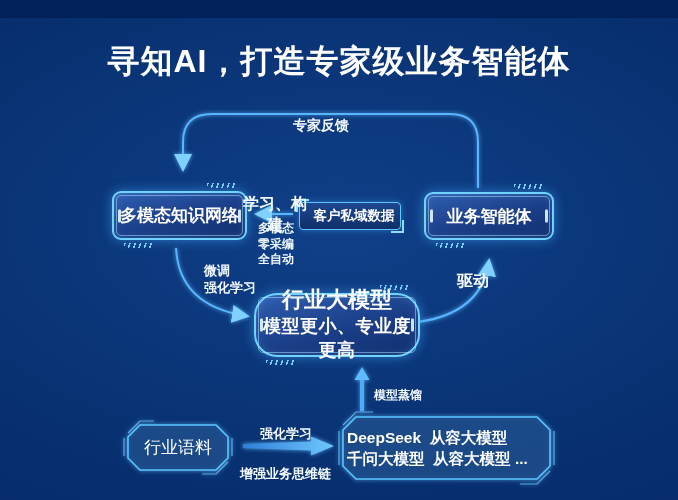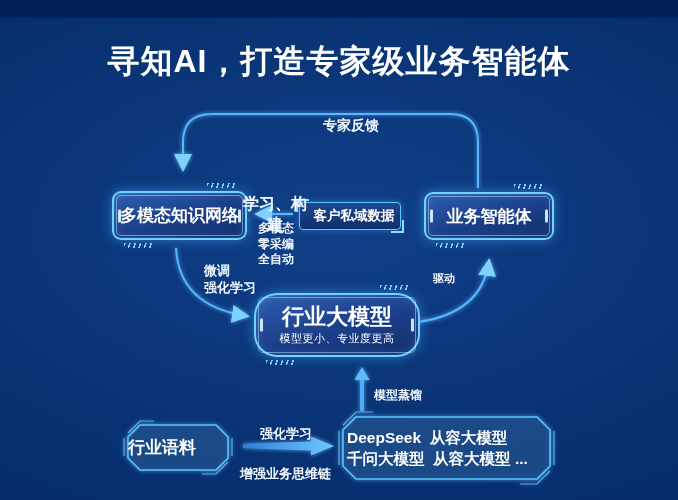--- a/index.html
+++ b/index.html
@@ -28,40 +28,40 @@
   }
   .tech-box::before{
     content:"";position:absolute;inset:2px;border:1px solid rgba(175,228,255,.5);border-radius:5px;pointer-events:none;
   }
   .tick{position:absolute;width:3px;height:13px;background:rgba(225,246,255,.9);border-radius:1px;top:50%;transform:translateY(-50%);}
   .tick.l{left:4px}.tick.r{right:4px}
   .slashes{position:absolute;width:28px;height:5px;
     background:repeating-linear-gradient(110deg,rgba(130,210,255,.95) 0 1.6px,transparent 1.6px 5px);}
   .slashes.tr{top:-10px;right:10px}.slashes.bl{bottom:-10px;left:10px}
   .col{flex-direction:column;gap:2px;border-radius:23px;}
-  .box-sub{font-size:11px;font-weight:400;letter-spacing:.5px;}
+  .box-sub{font-size:18px;font-weight:700;letter-spacing:.5px;}
   .box-main{font-size:22px;line-height:24px;}
   
   .data-box{
     position:absolute;border:1px solid #5ec6ff;border-radius:4px;
     background:linear-gradient(180deg,#1d478f,#102f6c);
     box-shadow:0 0 6px rgba(70,175,255,.45);
     display:flex;align-items:center;justify-content:center;
     font-weight:700;font-size:13.5px;color:#fff;padding-left:8px;
   }
   .data-box::before{content:"";position:absolute;left:-4px;top:-4px;width:11px;height:11px;
     border-left:2px solid #8fdcff;border-top:2px solid #8fdcff;}
   .data-box::after{content:"";position:absolute;right:-4px;bottom:-4px;width:11px;height:11px;
     border-right:2px solid #8fdcff;border-bottom:2px solid #8fdcff;}
   
   .lbl{position:absolute;color:#f2f9ff;font-weight:700;}
   .features span, .twoline span{display:block;}
   
-  .hex-label{position:absolute;display:flex;align-items:center;justify-content:flex-start;
-    font-weight:700;color:#fff;}
+  .hex-label{position:absolute;display:flex;align-items:center;justify-content:center;
+    font-weight:400;color:#fff;}
   .models-text{position:absolute;display:flex;flex-direction:column;justify-content:center;
     font-weight:700;color:#fff;font-size:15.5px;line-height:21px;padding-left:4px;box-sizing:border-box;}
   .models-text div{white-space:pre;}
 </style>
 </head>
 <body>
 
 <div class="canvas">
 
   <h1 class="title">寻知AI，打造专家级业务智能体</h1>
@@ -140,36 +140,36 @@
 
   <div class="hex-label" style="left:128px;top:407px;width:100px;height:45px;font-size:17px;">
     <span>行业语料</span>
   </div>
 
   <div class="models-text" style="left:343px;top:399px;width:207px;height:62px;">
     <div>DeepSeek  从容大模型</div>
     <div>千问大模型  从容大模型 ...</div>
   </div>
 
-  <div class="lbl" style="left:293px;top:99px;width:86px;text-align:right;font-size:14px;">专家反馈</div>
+  <div class="lbl" style="left:293px;top:99px;width:86px;text-align:left;font-size:14px;">专家反馈</div>
 
   <div class="lbl" style="left:238px;top:176px;width:74px;text-align:center;font-size:16px;">学习、构建</div>
 
   <div class="lbl features" style="left:258px;top:203px;font-size:12px;line-height:15.5px;">
     <span>多模态</span>
     <span>零采编</span>
     <span>全自动</span>
   </div>
 
   <div class="lbl twoline" style="left:204px;top:245px;font-size:13px;line-height:16.5px;">
     <span>微调</span>
     <span>强化学习</span>
   </div>
 
-  <div class="lbl" style="left:433px;top:253px;font-size:11px;">驱动</div>
+  <div class="lbl" style="left:457px;top:253px;font-size:16px;">驱动</div>
 
   <div class="lbl" style="left:374px;top:369px;font-size:12px;">模型蒸馏</div>
 
   <div class="lbl" style="left:250px;top:407px;width:72px;text-align:center;font-size:13px;">强化学习</div>
 
   <div class="lbl" style="left:240px;top:447px;width:96px;font-size:13px;">增强业务思维链</div>
 
 </div>
 
 </body></html>

